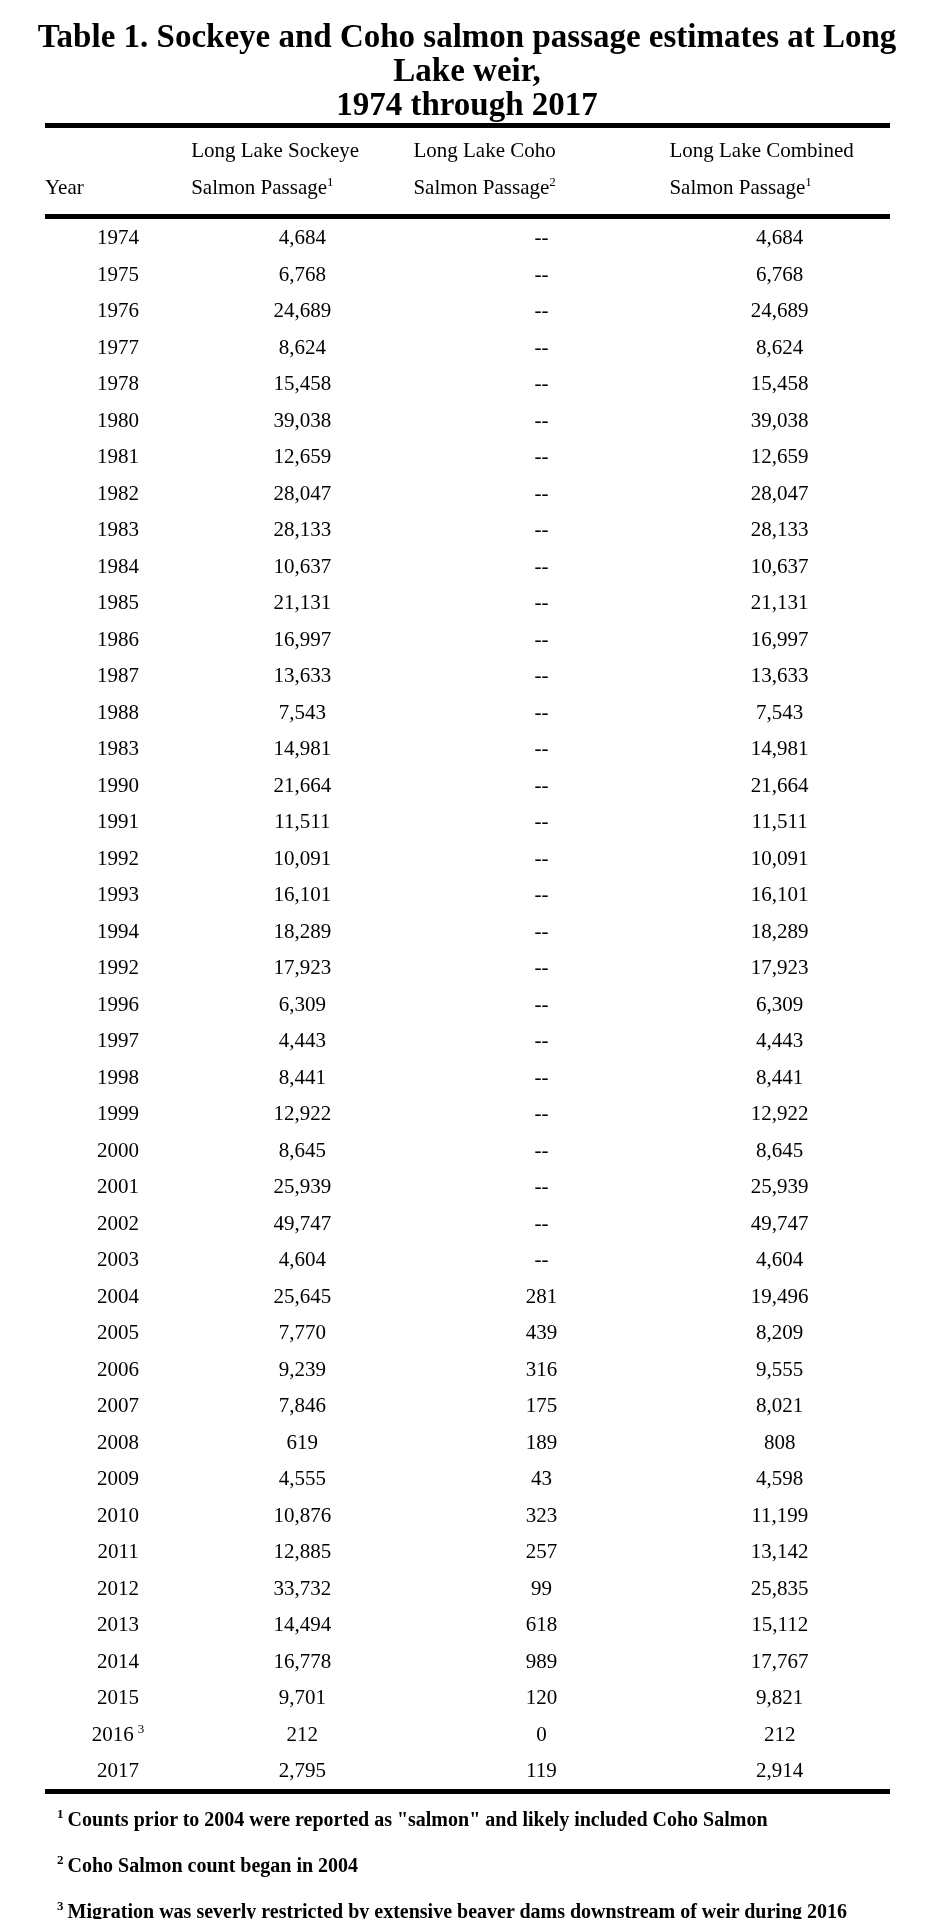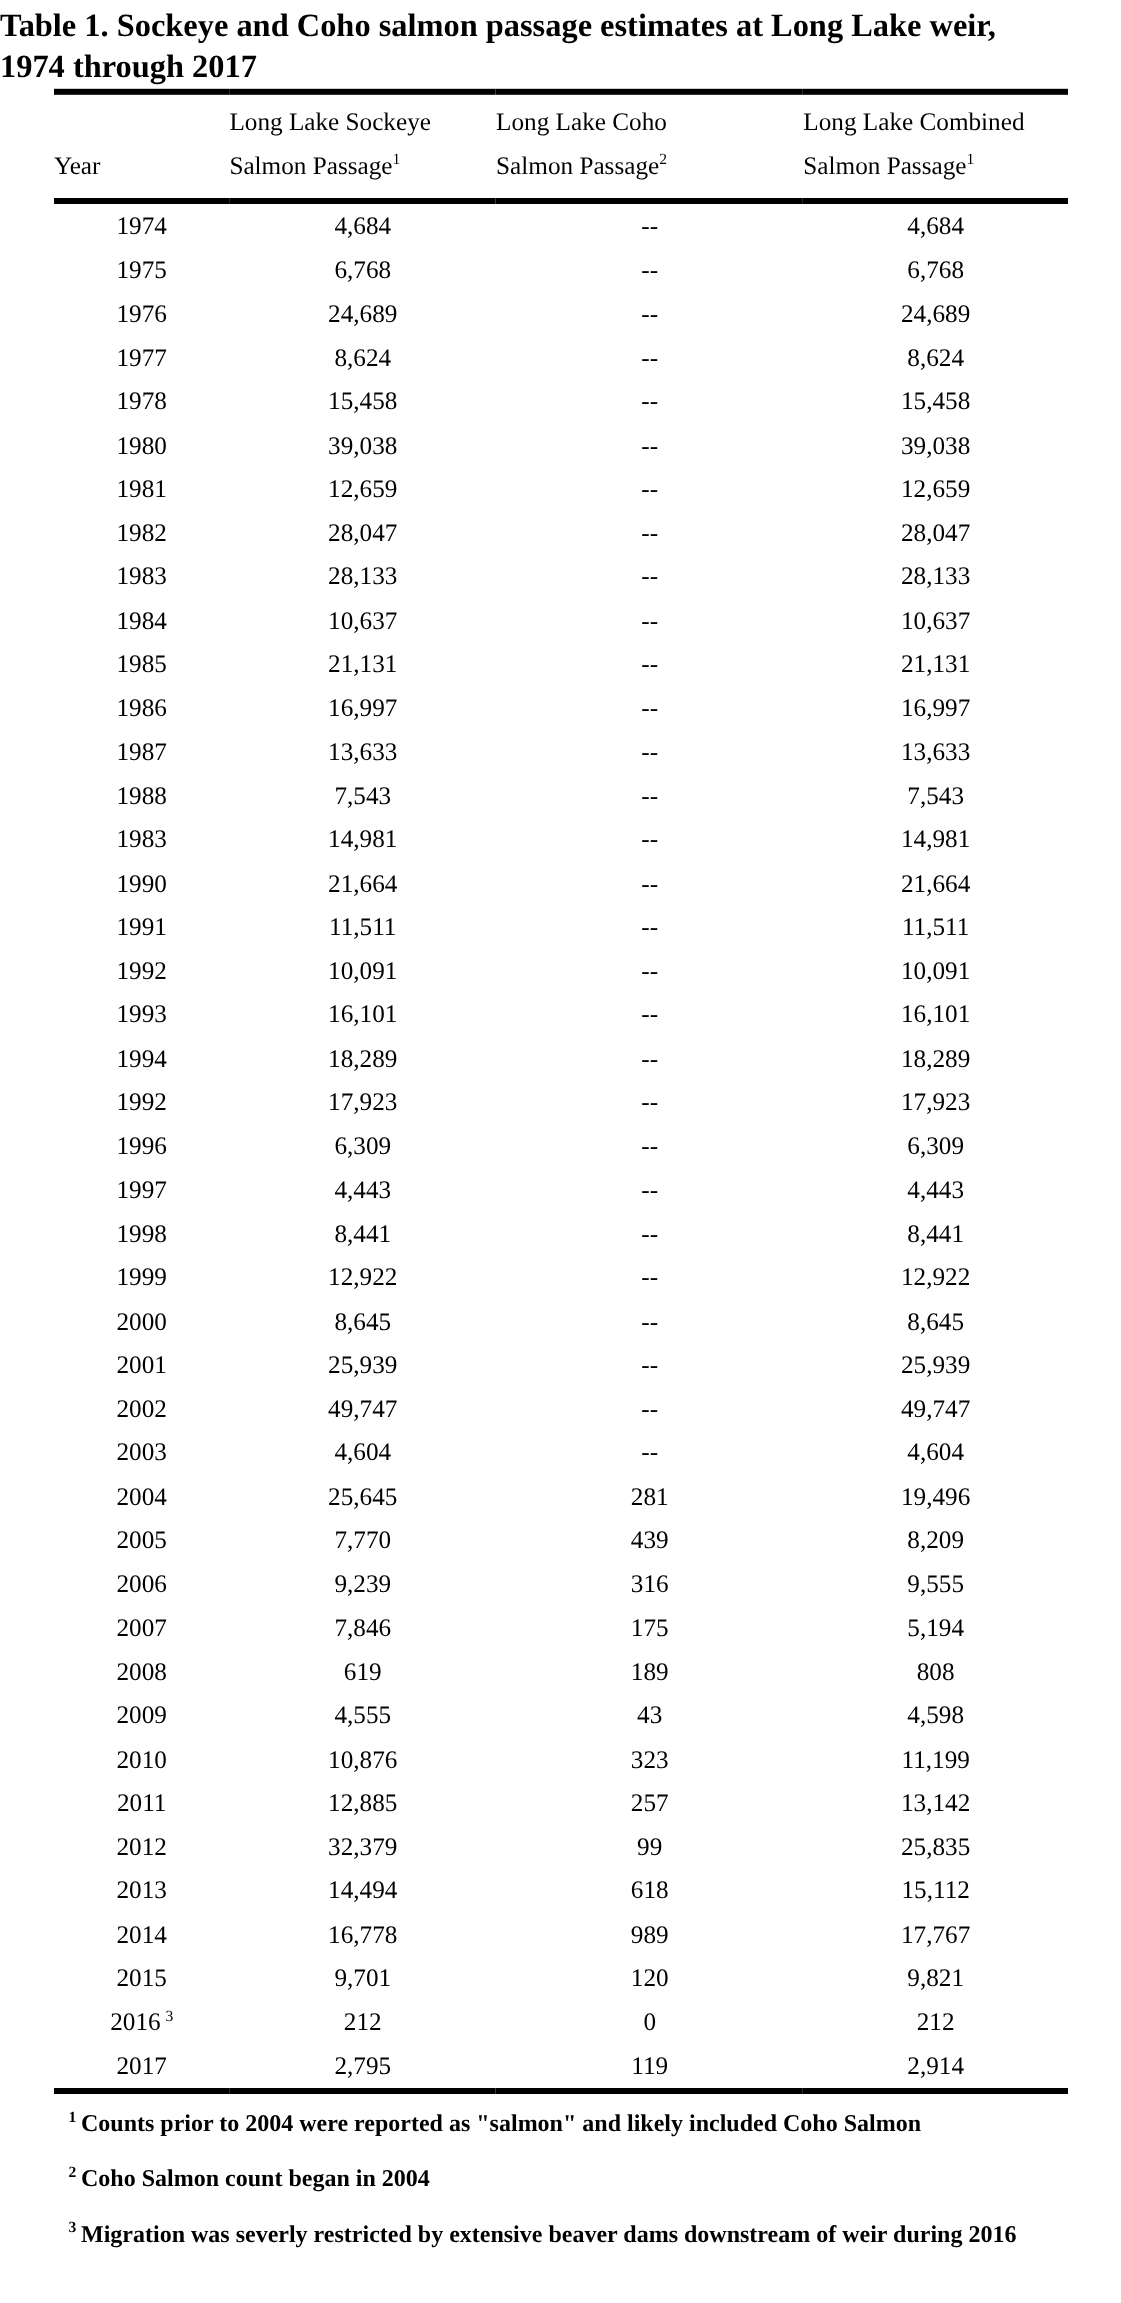--- a/index.html
+++ b/index.html
@@ -7,24 +7,24 @@
   .page {
     position: relative;
     width: 934px;
     height: 1919px;
     background: #ffffff;
     color: #000000;
     font-family: "Liberation Serif", "DejaVu Serif", serif;
     overflow: hidden;
   }
   .doc-title {
-    padding-top: 4px;
-    text-align: left;
+    padding-top: 19px;
+    text-align: center;
     font-weight: bold;
-    font-size: 27px;
+    font-size: 33px;
     line-height: 34px;
   }
   table.salmon-table {
     border-collapse: collapse;
     table-layout: fixed;
     width: 845px;
     margin: 2px 0 0 45px;
     border-top: 5px solid #000000;
     border-bottom: 5px solid #000000;
     font-size: 21px;
@@ -290,21 +290,21 @@
         <tr>
           <td>2006</td>
           <td>9,239</td>
           <td>316</td>
           <td>9,555</td>
         </tr>
         <tr>
           <td>2007</td>
           <td>7,846</td>
           <td>175</td>
-          <td>5,194</td>
+          <td>8,021</td>
         </tr>
         <tr>
           <td>2008</td>
           <td>619</td>
           <td>189</td>
           <td>808</td>
         </tr>
         <tr>
           <td>2009</td>
           <td>4,555</td>
@@ -318,21 +318,21 @@
           <td>11,199</td>
         </tr>
         <tr>
           <td>2011</td>
           <td>12,885</td>
           <td>257</td>
           <td>13,142</td>
         </tr>
         <tr>
           <td>2012</td>
-          <td>32,379</td>
+          <td>33,732</td>
           <td>99</td>
           <td>25,835</td>
         </tr>
         <tr>
           <td>2013</td>
           <td>14,494</td>
           <td>618</td>
           <td>15,112</td>
         </tr>
         <tr>

